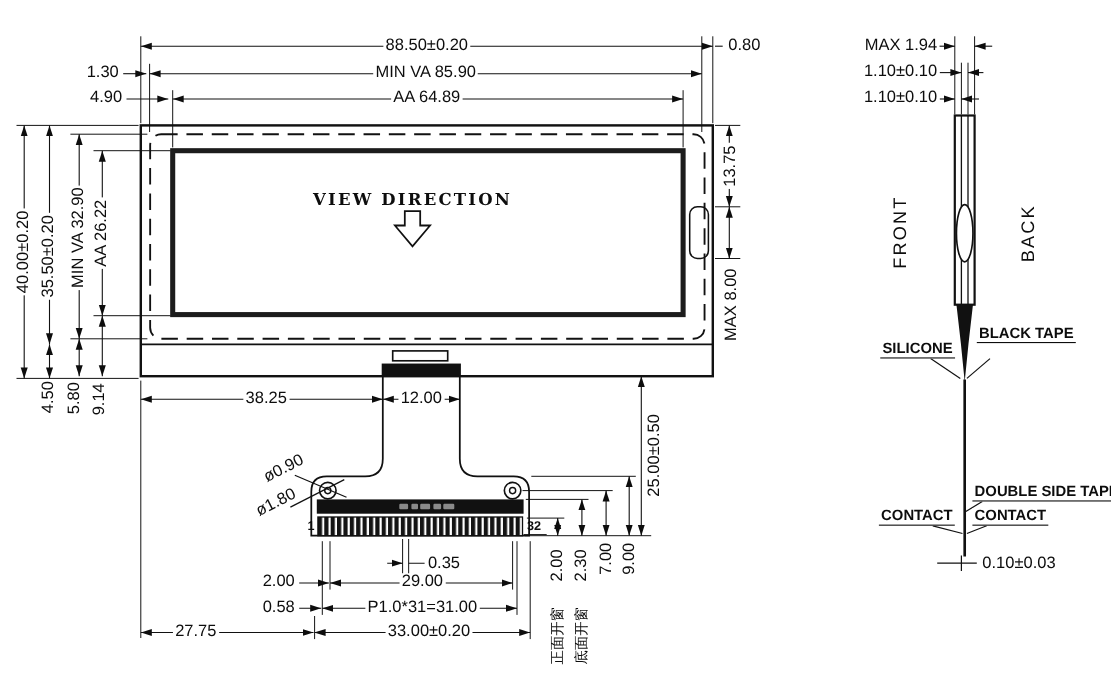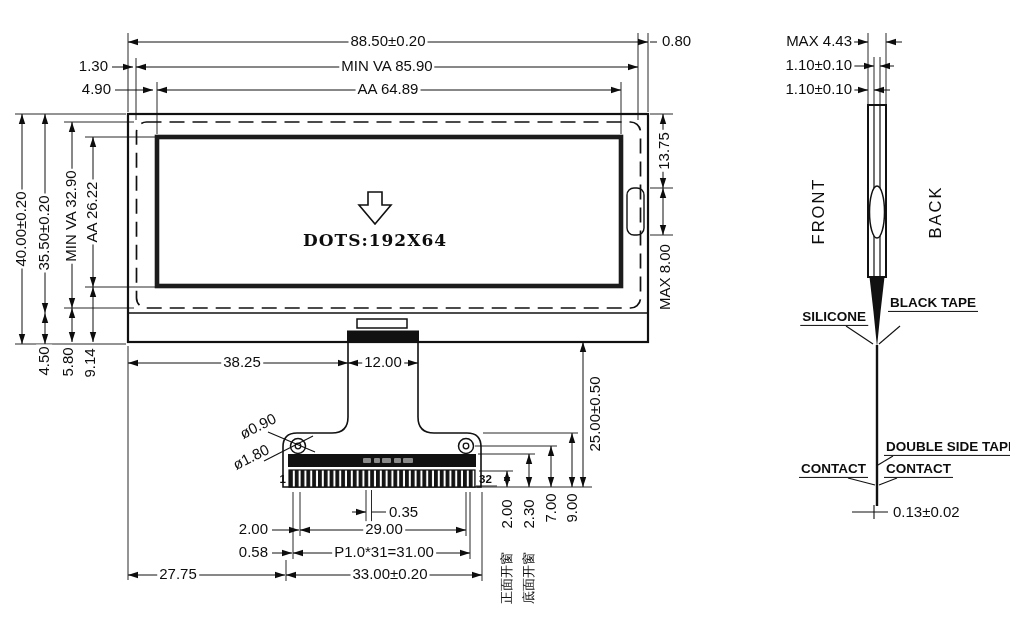--- a/index.html
+++ b/index.html
@@ -190,21 +190,21 @@
 <div class="d rt" style="left:44px;top:233px">35.50±0.20</div>
 <div class="d rt" style="left:71px;top:216px">MIN VA 32.90</div>
 <div class="d rt" style="left:92px;top:212px">AA 26.22</div>
 <div class="d rt" style="left:44px;top:361px">4.50</div>
 <div class="d rt" style="left:68px;top:362px">5.80</div>
 <div class="d rt" style="left:90px;top:363px">9.14</div>
 
 <div class="d rt" style="left:664px;top:151px">13.75</div>
 <div class="d rt" style="left:665px;top:277px">MAX 8.00</div>
 
-<div class="d serif2 nb" style="left:375px;top:241px">DOTS:192X64</div>
+<div class="d serif nb" style="left:375px;top:182px">VIEW DIRECTION</div>
 
 <div class="d" style="left:242px;top:362px">38.25</div>
 <div class="d" style="left:383px;top:362px">12.00</div>
 <div class="d diag nb" style="left:258px;top:426px">ø0.90</div>
 <div class="d diag nb" style="left:251px;top:457px">ø1.80</div>
 <div class="d pin ra nb" style="left:286px;top:479px">1</div>
 <div class="d pin la nb" style="left:479px;top:479px">32</div>
 <div class="d la" style="left:387px;top:512px">0.35</div>
 <div class="d ra" style="left:270px;top:529px">2.00</div>
 <div class="d" style="left:384px;top:529px">29.00</div>
@@ -213,25 +213,25 @@
 <div class="d" style="left:178px;top:574px">27.75</div>
 <div class="d" style="left:390px;top:574px">33.00±0.20</div>
 <div class="d rt" style="left:595px;top:414px">25.00±0.50</div>
 <div class="d rt" style="left:507px;top:514px">2.00</div>
 <div class="d rt" style="left:529px;top:514px">2.30</div>
 <div class="d rt" style="left:551px;top:508px">7.00</div>
 <div class="d rt" style="left:572px;top:508px">9.00</div>
 <div class="d rt cn nb" style="left:507px;top:578px">正面开窗</div>
 <div class="d rt cn nb" style="left:529px;top:578px">底面开窗</div>
 
-<div class="d ra" style="left:854px;top:41px">MAX 4.43</div>
+<div class="d ra" style="left:854px;top:41px">MAX 1.94</div>
 <div class="d ra" style="left:854px;top:65px">1.10±0.10</div>
 <div class="d ra" style="left:854px;top:89px">1.10±0.10</div>
 <div class="d rt big nb" style="left:819px;top:211px">FRONT</div>
 <div class="d rt big nb" style="left:936px;top:212px">BACK</div>
 <div class="d ra ul" style="left:868px;top:318px;font-size:13.5px">SILICONE</div>
 <div class="d la ul" style="left:888px;top:304px;font-size:13.5px">BLACK TAPE</div>
 <div class="d la ul" style="left:884px;top:448px;font-size:13.5px">DOUBLE SIDE TAPE</div>
 <div class="d ra ul" style="left:868px;top:470px;font-size:13.5px">CONTACT</div>
 <div class="d la ul" style="left:884px;top:470px;font-size:13.5px">CONTACT</div>
-<div class="d la" style="left:891px;top:512px">0.13±0.02</div>
+<div class="d la" style="left:891px;top:512px">0.10±0.03</div>
 
 </div>
 
 </body></html>

